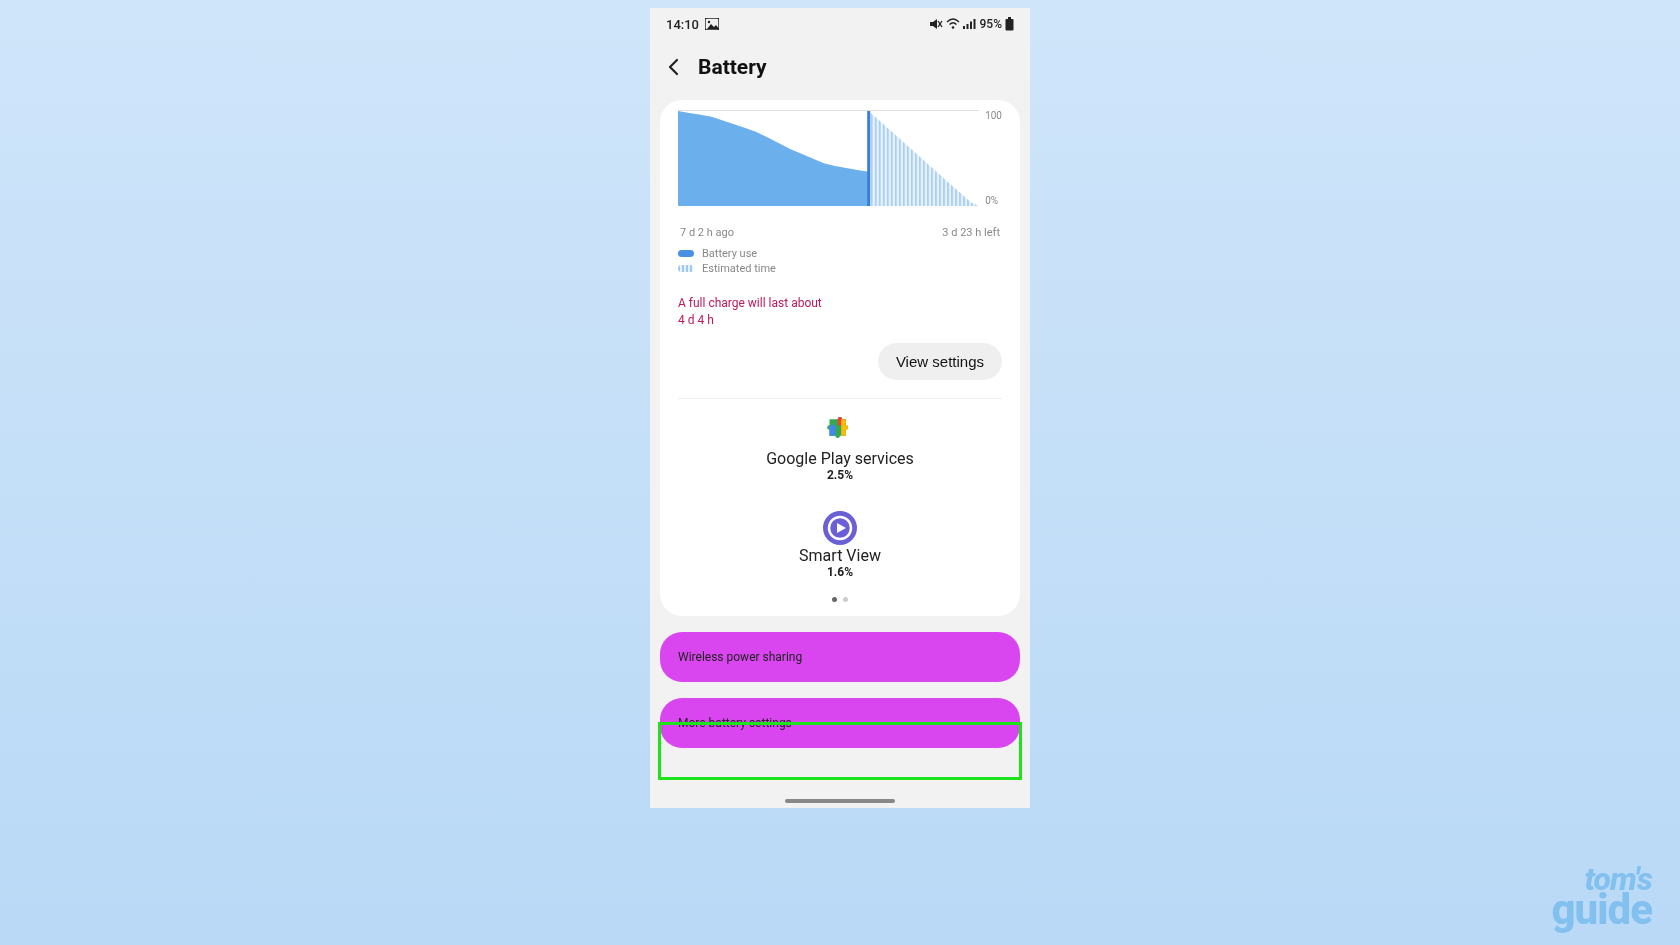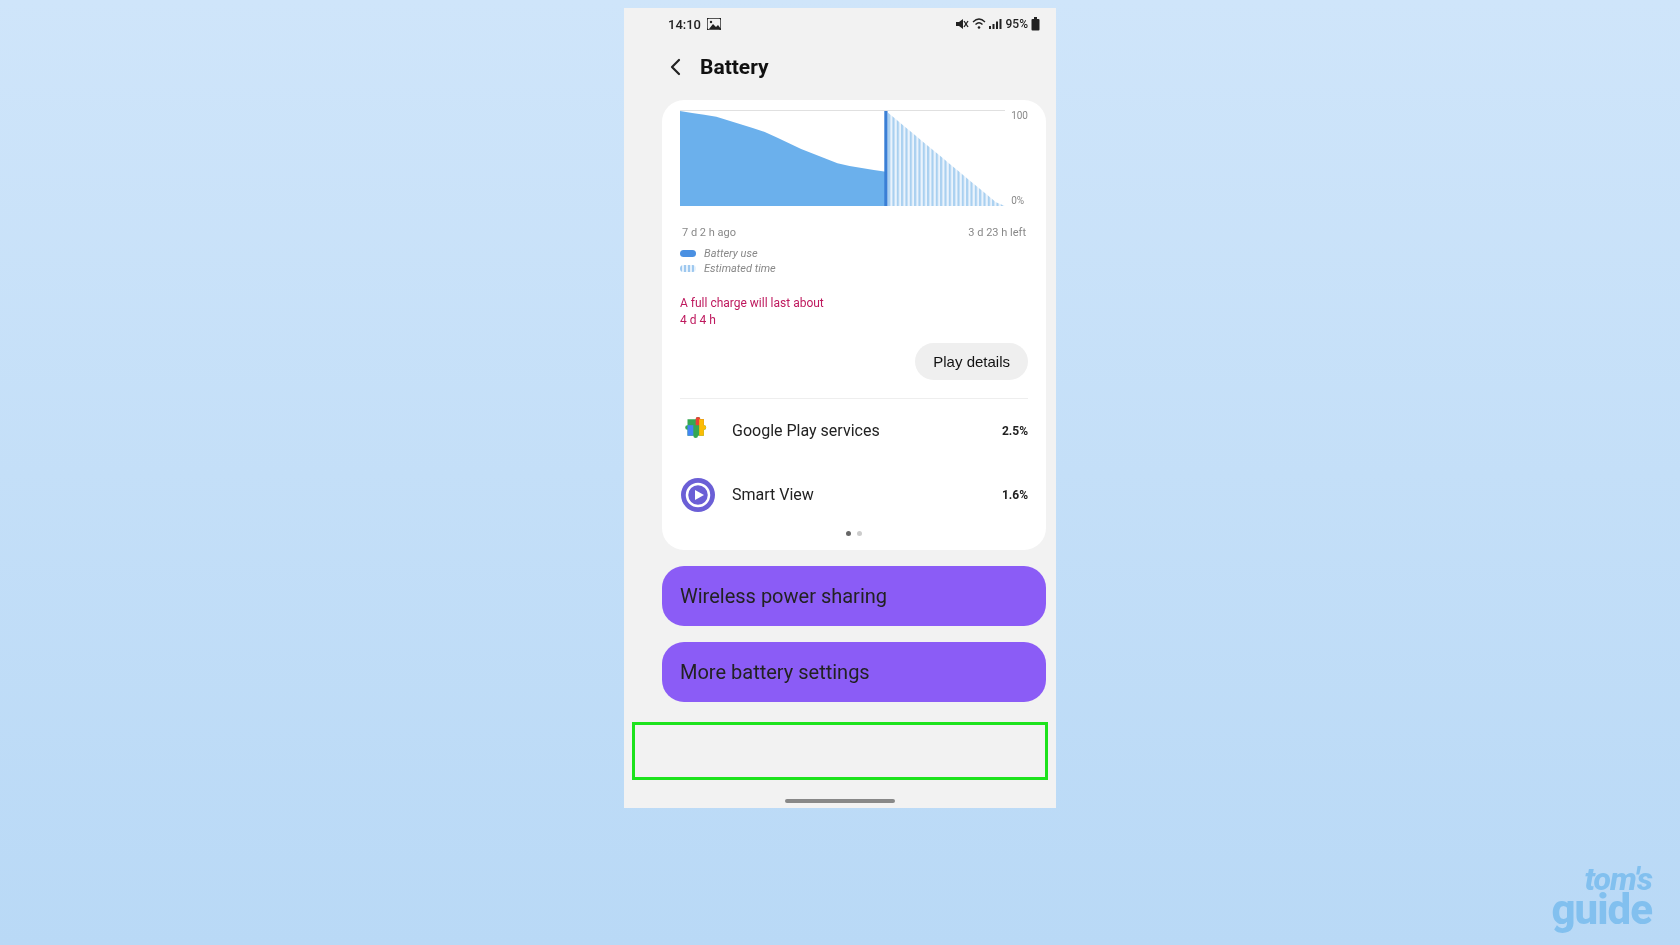--- a/index.html
+++ b/index.html
@@ -9,26 +9,25 @@
     background: linear-gradient(180deg, #cfe5fa 0%, #b9d9f6 100%);
     font-family: -apple-system, BlinkMacSystemFont, "Segoe UI", Roboto, Arial, sans-serif;
     position: relative;
     overflow: hidden;
   }
   .phone {
     position: absolute;
     left: 50%;
     top: 8px;
     transform: translateX(-50%);
-    width: 432px;
+    width: 380px;
     height: 800px;
     background: #f2f2f2;
     border-radius: 0;
     overflow: hidden;
-    padding-left: 28px;
   }
   .status-bar {
     height: 32px;
     display: flex;
     align-items: center;
     justify-content: space-between;
     padding: 0 16px;
     font-size: 13px;
     color: #222;
     font-weight: 500;
@@ -67,21 +66,21 @@
   }
   .chart-x {
     display: flex;
     justify-content: space-between;
     font-size: 11px;
     color: #888;
     margin-top: 20px;
     padding: 0 2px;
   }
   .legend { padding: 8px 18px 0 18px; font-size: 11px; color: #888; }
-  .legend-row { display: flex; align-items: center; gap: 8px; margin-bottom: 2px; font-style: italic; }
+  .legend-row { display: flex; align-items: center; gap: 8px; margin-bottom: 2px; }
   .swatch-solid {
     width: 16px; height: 7px; background: #4a90e2; border-radius: 4px;
   }
   .swatch-hatch {
     width: 16px; height: 7px; border-radius: 4px;
     background: repeating-linear-gradient(90deg,#9ec8ef 0 2px,#e6f1fb 2px 4px);
   }
   .estimate { padding: 18px 18px 0 18px; color: #be185d; font-size: 12px; line-height: 1.4; }
   .view-details-row { display: flex; justify-content: flex-end; padding: 14px 18px 18px 18px; }
   .pill-btn {
@@ -92,38 +91,39 @@
     font-size: 15px;
     color: #111;
     font-weight: 500;
     cursor: pointer;
   }
   .divider { height: 1px; background: #eee; margin: 0 18px; }
   .app-row {
     display: flex;
     align-items: center;
     padding: 14px 18px;
-    gap: 16px;
+    gap: 0;
+    flex-direction: column;
   }
   .app-icon {
     width: 36px; height: 36px; border-radius: 18px;
     display: flex; align-items: center; justify-content: center;
     flex-shrink: 0;
   }
   .app-name { flex: 1; font-size: 16px; color: #222; }
   .app-pct { font-size: 12px; font-weight: 700; color: #222; }
   .dots { display: flex; justify-content: center; gap: 6px; padding: 4px 0 2px; }
   .dot { width: 5px; height: 5px; border-radius: 50%; background: #ccc; }
   .dot.active { background: #666; }
   .list-item {
-    background: #8b5cf6;
+    background: #d946ef;
     border-radius: 22px;
     margin: 0 10px 16px 10px;
     padding: 18px;
-    font-size: 20px;
+    font-size: 12px;
     color: #222;
   }
   .highlight-box {
     position: absolute;
     border: 3px solid #1de31d;
     pointer-events: none;
   }
   .nav-handle {
     position: absolute;
     bottom: 5px;
@@ -241,21 +241,21 @@
         <span>Estimated time</span>
       </div>
     </div>
 
     <div class="estimate">
       <div>A full charge will last about</div>
       <div>4 d 4 h</div>
     </div>
 
     <div class="view-details-row">
-      <button class="pill-btn">Play details</button>
+      <button class="pill-btn">View settings</button>
     </div>
 
     <div class="divider"></div>
 
     <div id="app-list">
         <div class="app-row">
           <span class="app-icon">
             <svg width="28" height="28" viewBox="0 0 24 24">
               <path d="M10 2a2 2 0 0 1 4 0h3v5a2 2 0 1 1 0 4v5h-5a2 2 0 1 1-4 0H3v-5a2 2 0 1 1 0-4V2h7z" fill="#34a853"></path>
               <path d="M10 2a2 2 0 0 1 4 0h3v5H10z" fill="#ea4335"></path>

